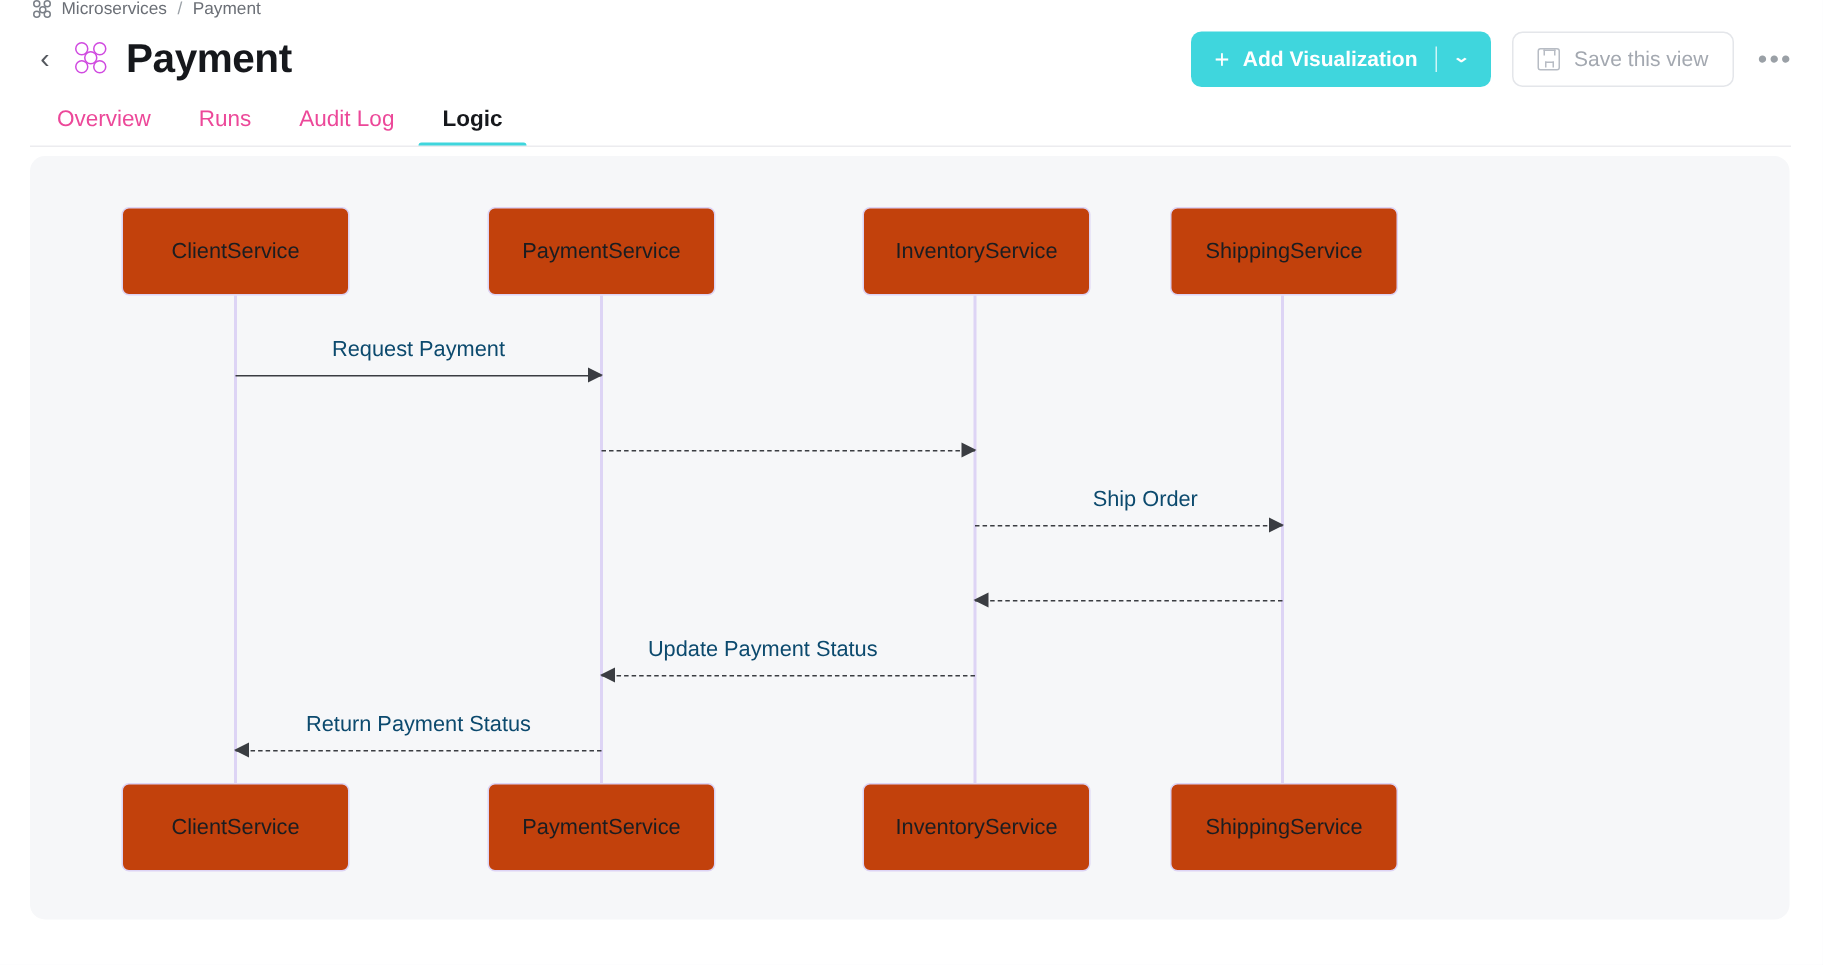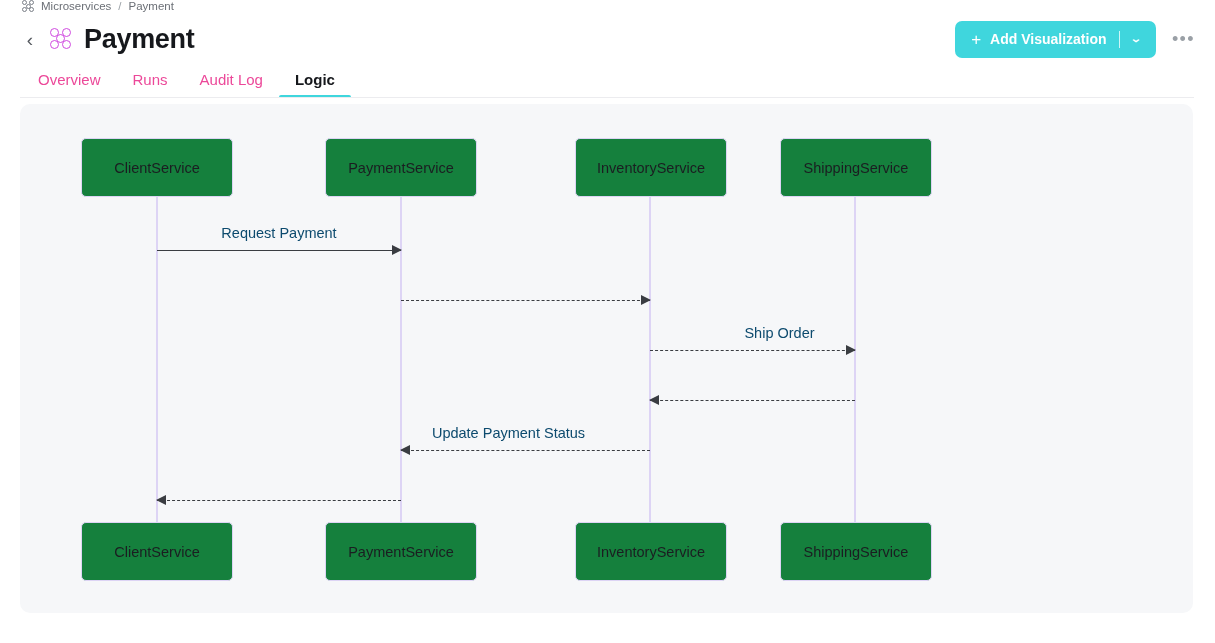--- a/index.html
+++ b/index.html
@@ -126,21 +126,21 @@
     width: 1173px; height: 509px;
     background: #f6f7f9; border-radius: 10px; overflow: hidden;
   }
   .diagram { position: absolute; inset: 0; }
 
   .lifeline {
     position: absolute; width: 2px; background: #ddd4f5;
   }
   .node-box {
     position: absolute;
-    background: #15803d; border: 1px solid #ddd4f5; border-radius: 5px;
+    background: #c2410c; border: 1px solid #ddd4f5; border-radius: 5px;
     display: flex; align-items: center; justify-content: center;
     font-size: 14.5px; color: #1b1d21;
   }
   .msg-label {
     position: absolute; text-align: center;
     font-size: 14.5px; color: #0c4a6e; white-space: nowrap;
   }
   .msg-line { position: absolute; height: 0; }
   .msg-line .shaft {
     position: absolute; left: 0; right: 0; top: 0;
@@ -193,20 +193,28 @@
     </span>
   </div>
   <div class="page-title">Payment</div>
 
   <div class="header-actions">
     <div class="btn-primary">
       <span class="plus">+</span>
       <span>Add Visualization</span>
       <span class="divider"></span>
       <span class="caret">⌄</span>
+    </div>
+    <div class="btn-ghost">
+      <span class="save-icon">
+        <span class="body"></span>
+          <span class="top"></span>
+          <span class="bottom"></span>
+      </span>
+      <span>Save this view</span>
     </div>
     <div class="kebab">•••</div>
   </div>
 </div>
 
 <div class="tabs">
   <div class="tab">Overview</div>
   <div class="tab">Runs</div>
   <div class="tab">Audit Log</div>
   <div class="tab active">Logic</div>
@@ -233,28 +241,29 @@
       </div>
       <div class="msg-label" style="left: 137px; width: 244px; top: 121px;">Request Payment</div>
       <div class="msg-line dotted" style="left: 381px; width: 249px; top: 196px;">
         <div class="shaft"></div>
         <div class="arrow-head right"></div>
       </div>
       <div class="msg-line dotted" style="left: 630px; width: 205px; top: 246px;">
         <div class="shaft"></div>
         <div class="arrow-head right"></div>
       </div>
-      <div class="msg-label" style="left: 630px; width: 227px; top: 221px; margin-left: 16px;">Ship Order</div>
+      <div class="msg-label" style="left: 630px; width: 227px; top: 221px;">Ship Order</div>
       <div class="msg-line dotted" style="left: 630px; width: 205px; top: 296px;">
         <div class="shaft"></div>
         <div class="arrow-head left"></div>
       </div>
       <div class="msg-line dotted" style="left: 381px; width: 249px; top: 346px;">
         <div class="shaft"></div>
         <div class="arrow-head left"></div>
       </div>
       <div class="msg-label" style="left: 381px; width: 215px; top: 321px;">Update Payment Status</div>
       <div class="msg-line dotted" style="left: 137px; width: 244px; top: 396px;">
         <div class="shaft"></div>
         <div class="arrow-head left"></div>
       </div>
+      <div class="msg-label" style="left: 137px; width: 244px; top: 371px;">Return Payment Status</div>
     </div>
 </div>
 
 </body></html>

